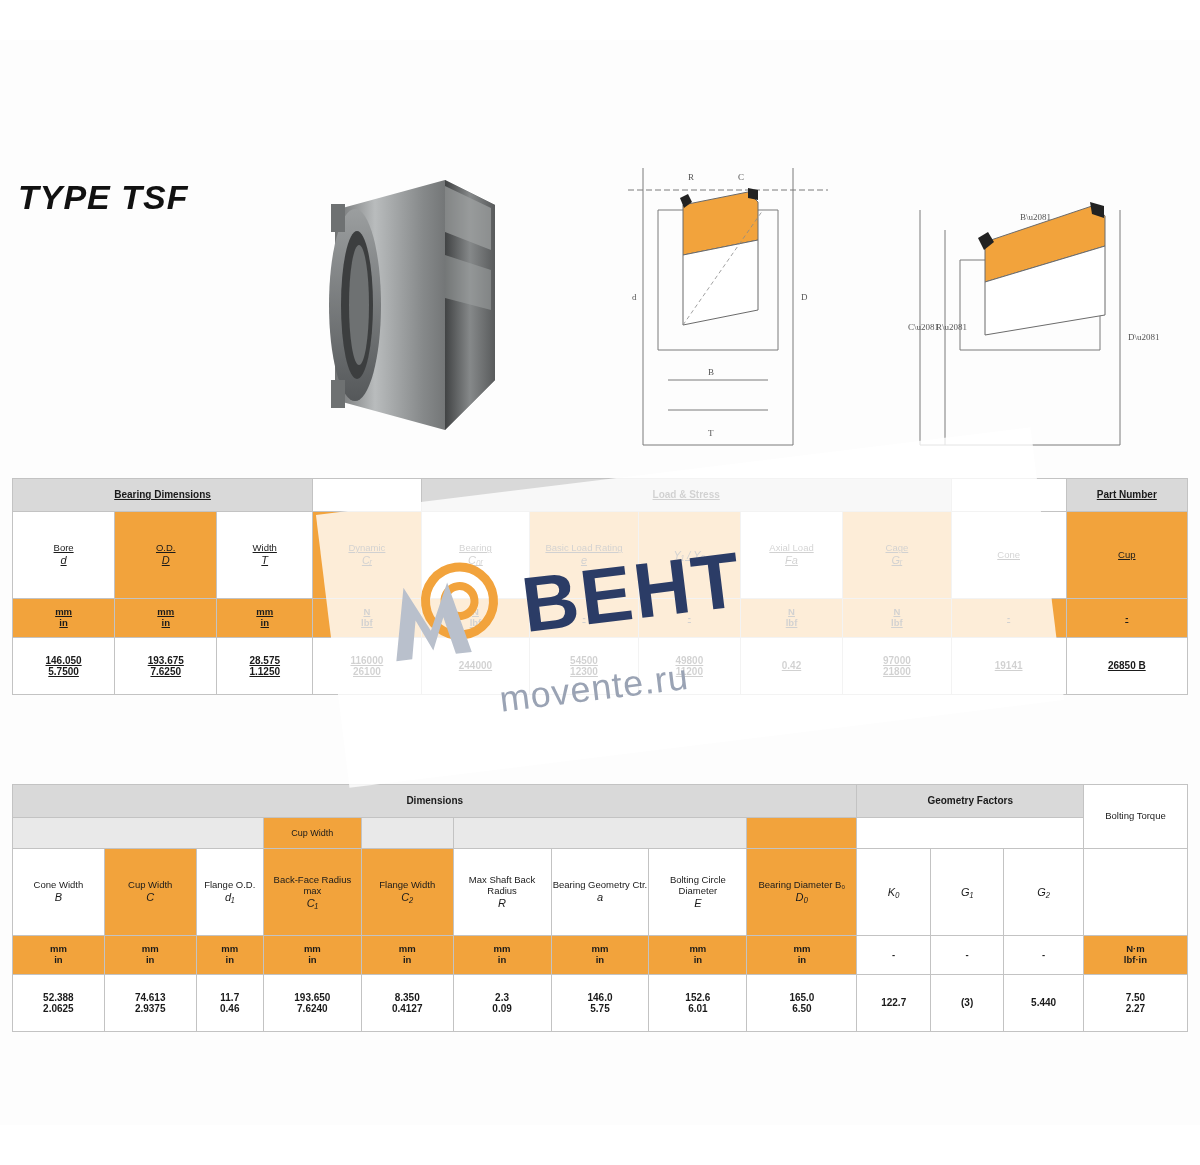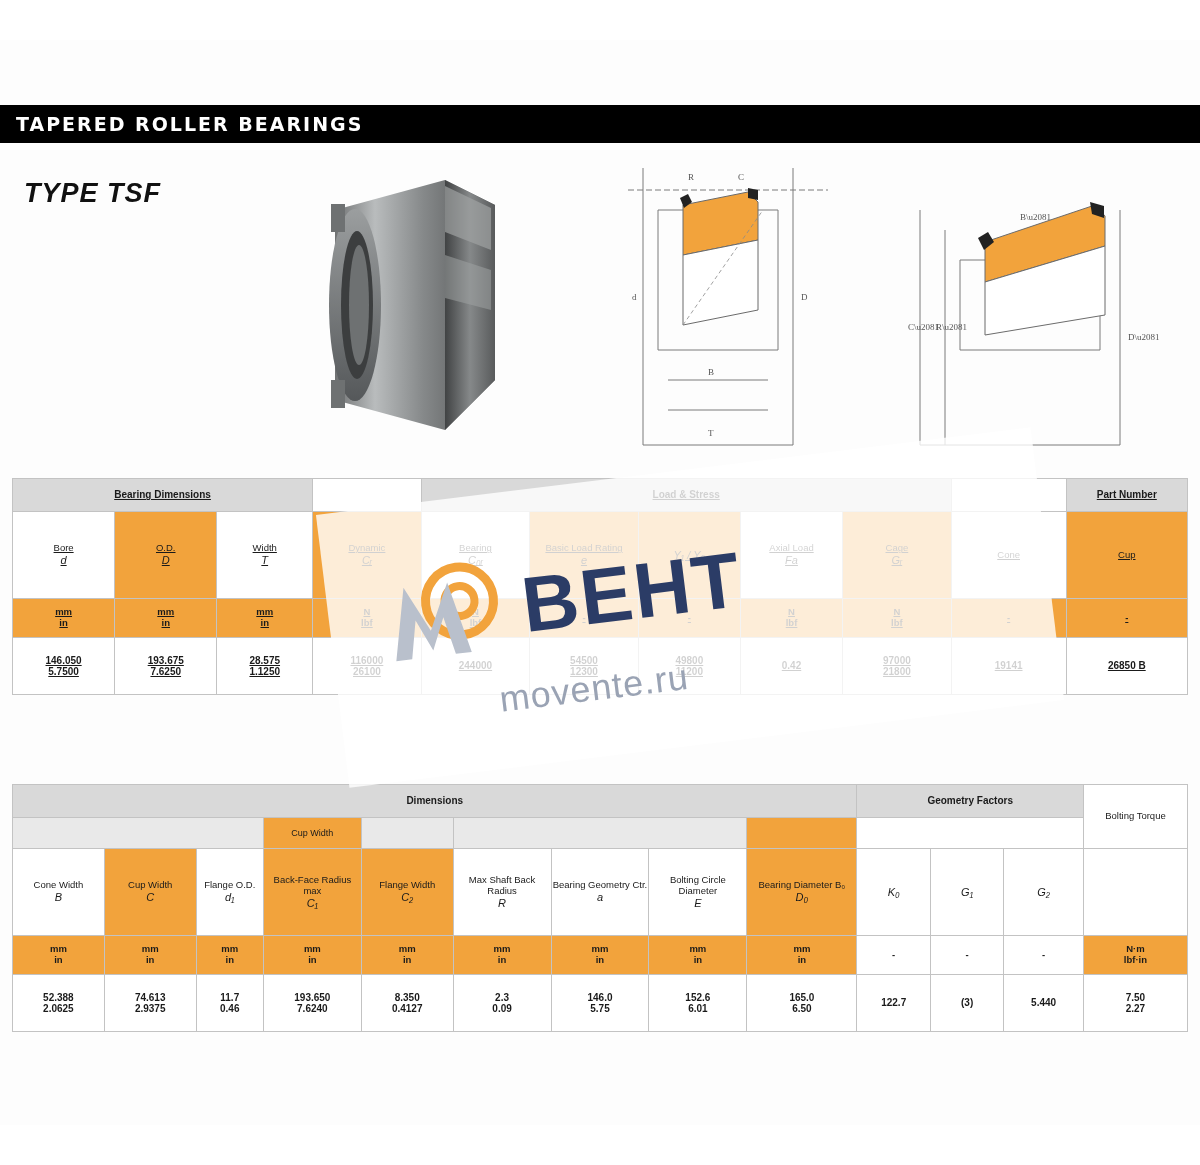--- a/index.html
+++ b/index.html
@@ -40,23 +40,23 @@
   .title-bar .title-text {
     font-size: 19px;
     font-weight: bold;
     letter-spacing: 2px;
     padding-left: 16px;
     font-family: "DejaVu Sans", sans-serif;
     filter: blur(0.6px);
   }
   .type-label {
     position: absolute;
-    left: 24px;
+    left: 18px;
     top: 178px;
-    font-size: 27px;
+    font-size: 34px;
     font-style: italic;
     font-weight: bold;
     color: #111;
     letter-spacing: 1px;
     filter: blur(0.5px);
   }
   
   .photo {
     position: absolute;
     left: 295px;
@@ -173,23 +173,20 @@
   .edge-top { position:absolute; left:0; top:0; width:1200px; height:40px; background:#fff; }
   .edge-bottom { position:absolute; left:0; top:1125px; width:1200px; height:40px; background:#fff; }
 </style>
 </head>
 <body>
 
 <div id="page">
 
   <div class="sheet"></div>
 
-  <div class="title-bar">
-    <div class="title-text">TAPERED ROLLER BEARINGS</div>
-  </div>
 
   <div class="type-label">TYPE TSF</div>
 
   <div class="photo">
     <svg width="240" height="310" viewBox="0 0 240 310">
       <defs>
         <linearGradient id="g1" x1="0" y1="0" x2="1" y2="0">
           <stop offset="0%" stop-color="#6f7172"></stop>
           <stop offset="25%" stop-color="#b9bcbd"></stop>
           <stop offset="55%" stop-color="#86898a"></stop>

